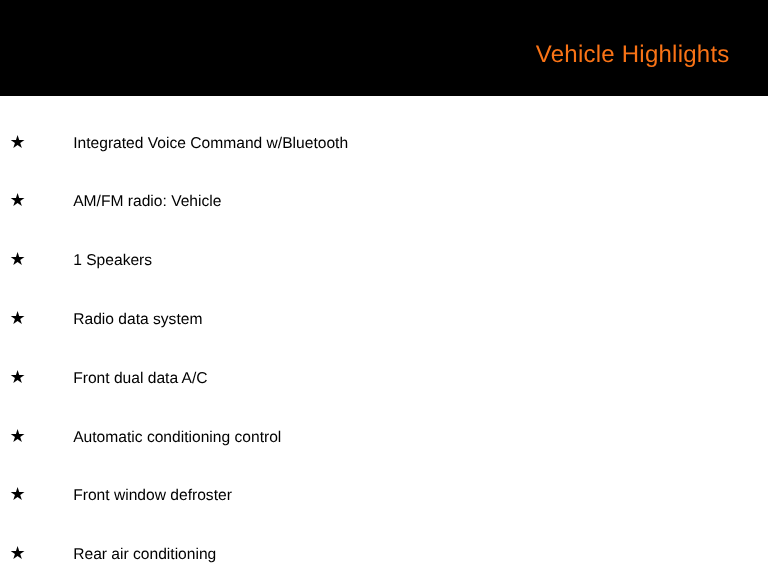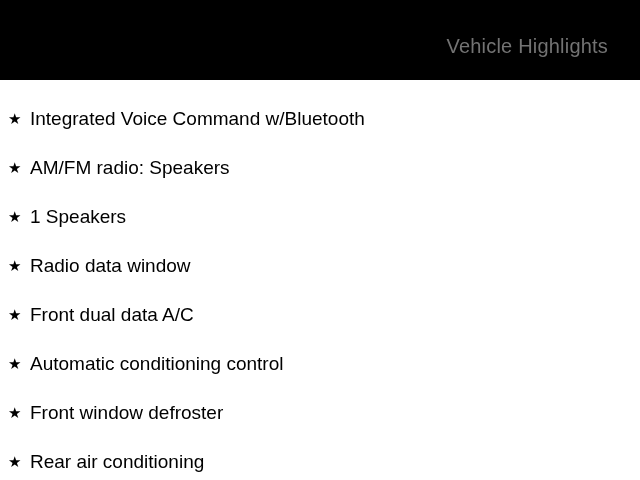--- a/index.html
+++ b/index.html
@@ -22,21 +22,21 @@
   .header-bar {
     width: 640px;
     height: 80px;
     background: #000000;
     position: relative;
   }
   .header-title {
     position: absolute;
     right: 32px;
     bottom: 22px;
-    color: #737373;
+    color: #f97316;
     font-size: 20px;
     font-weight: 400;
     letter-spacing: 0.2px;
     white-space: nowrap;
   }
   .highlights {
     list-style: none;
     margin: 0;
     padding: 14px 0 0 0;
   }
@@ -51,50 +51,51 @@
     flex: 0 0 auto;
     width: 22px;
     color: #000000;
     font-size: 15px;
     text-align: left;
     line-height: 49px;
   }
   .highlight-label {
     flex: 1 1 auto;
     color: #000000;
-    font-size: 19px;
+    font-size: 13px;
     line-height: 49px;
     white-space: nowrap;
+    margin-left: 31px;
   }
 </style>
 </head>
 <body>
 
 <div class="page">
 
   <div class="header-bar">
     <div class="header-title">Vehicle Highlights</div>
   </div>
 
   <ul class="highlights">
     <li class="highlight-item">
       <span class="bullet-star">★</span>
       <span class="highlight-label">Integrated Voice Command w/Bluetooth</span>
     </li>
     <li class="highlight-item">
       <span class="bullet-star">★</span>
-      <span class="highlight-label">AM/FM radio: Speakers</span>
+      <span class="highlight-label">AM/FM radio: Vehicle</span>
     </li>
     <li class="highlight-item">
       <span class="bullet-star">★</span>
       <span class="highlight-label">1 Speakers</span>
     </li>
     <li class="highlight-item">
       <span class="bullet-star">★</span>
-      <span class="highlight-label">Radio data window</span>
+      <span class="highlight-label">Radio data system</span>
     </li>
     <li class="highlight-item">
       <span class="bullet-star">★</span>
       <span class="highlight-label">Front dual data A/C</span>
     </li>
     <li class="highlight-item">
       <span class="bullet-star">★</span>
       <span class="highlight-label">Automatic conditioning control</span>
     </li>
     <li class="highlight-item">

